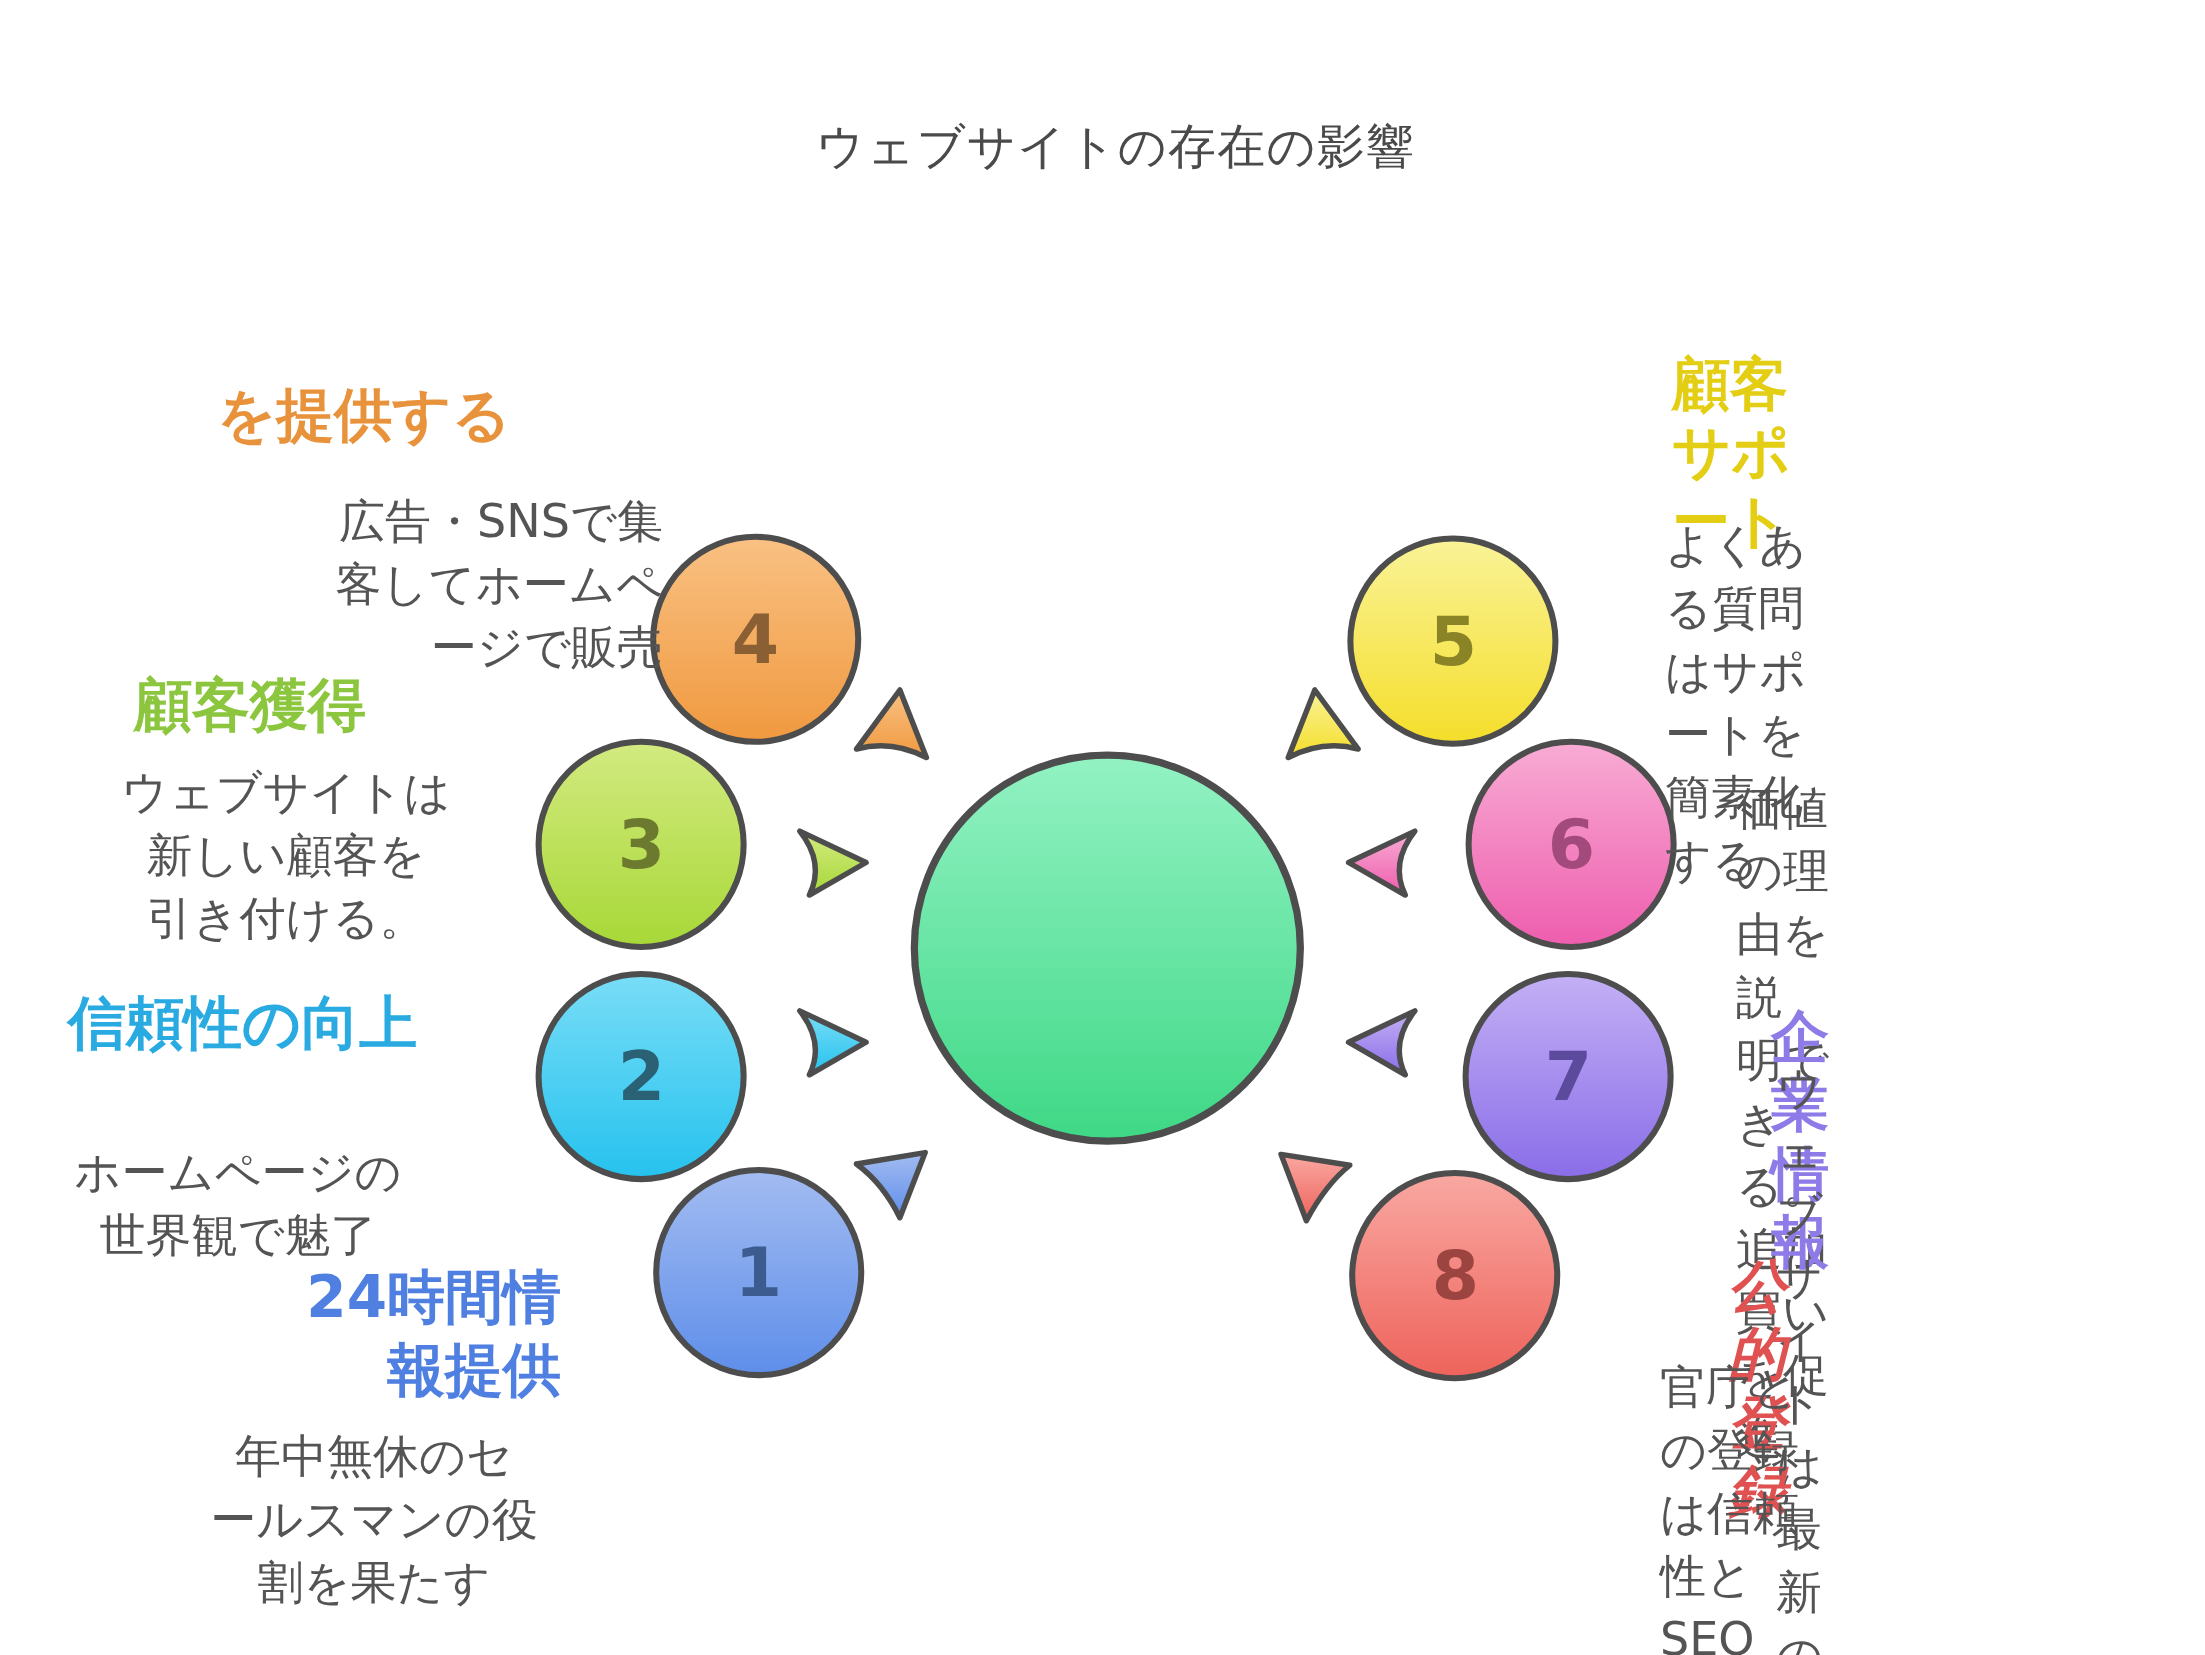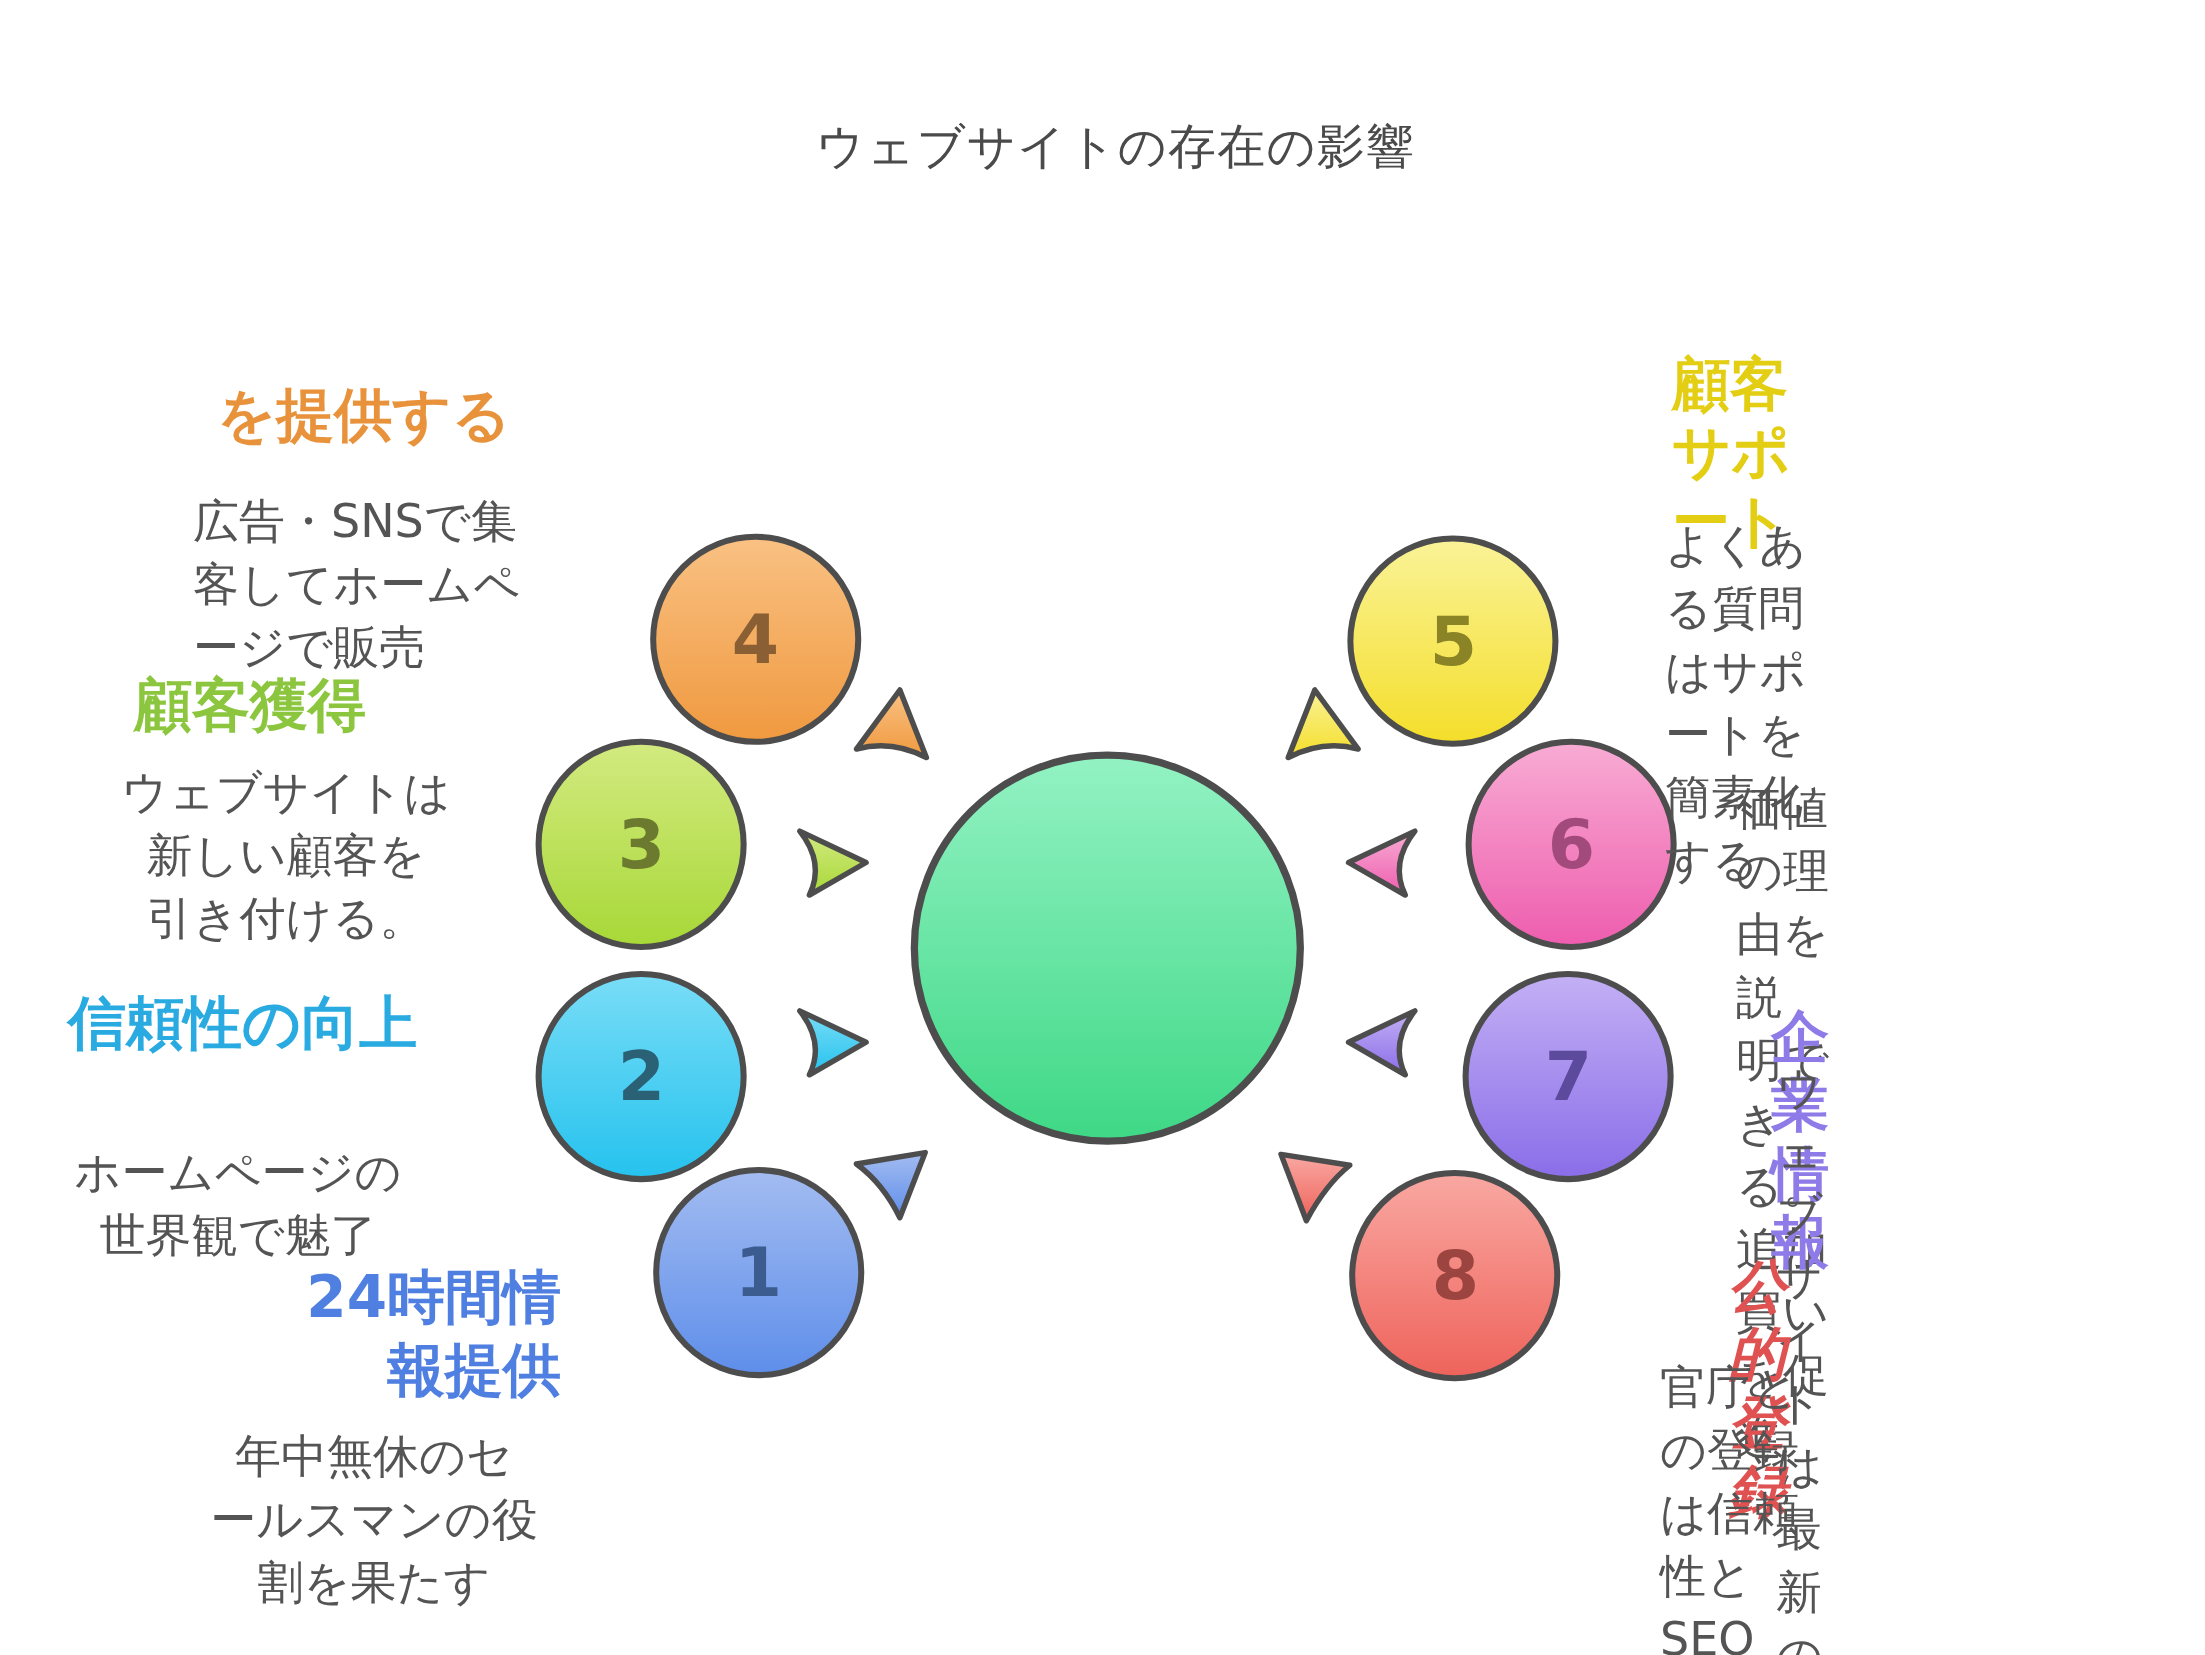--- a/index.html
+++ b/index.html
@@ -19,21 +19,21 @@
   .hd{font-size:58px;font-weight:bold;line-height:1.18;}
   .hd-4{left:217px;top:381px;color:#e8933c;}
   .hd-3{left:134px;top:671px;color:#8cc63f;}
   .hd-2{left:68px;top:989px;color:#29abe2;}
   .hd-1{left:259px;top:1261px;width:302px;text-align:right;color:#4f7fe0;line-height:1.25;}
   .hd-5{left:1672px;top:350px;color:#e3ce14;}
   .hd-6{left:1767px;top:650px;color:#e8449b;}
   .hd-7{left:1771px;top:1003px;color:#8f7be8;}
   .hd-8{left:1728px;top:1252px;color:#e05252;font-style:italic;}
   .ds{font-size:46px;color:#545454;line-height:1.37;}
-  .ds-4{left:193px;top:490px;width:470px;text-align:left;}
+  .ds-4{left:193px;top:490px;width:470px;text-align:right;}
   .ds-3{left:81px;top:761px;width:410px;text-align:center;}
   .ds-2{left:33px;top:1141px;width:410px;text-align:center;}
   .ds-1{left:139px;top:1425px;width:470px;text-align:center;}
   .ds-5{left:1665px;top:514px;}
   .ds-6{left:1736px;top:777px;}
   .ds-7{left:1776px;top:1057px;}
   .ds-8{left:1660px;top:1356px;}
   .num{
     position:absolute;width:145px;height:109px;line-height:109px;
     text-align:center;font-size:68px;font-weight:bold;

